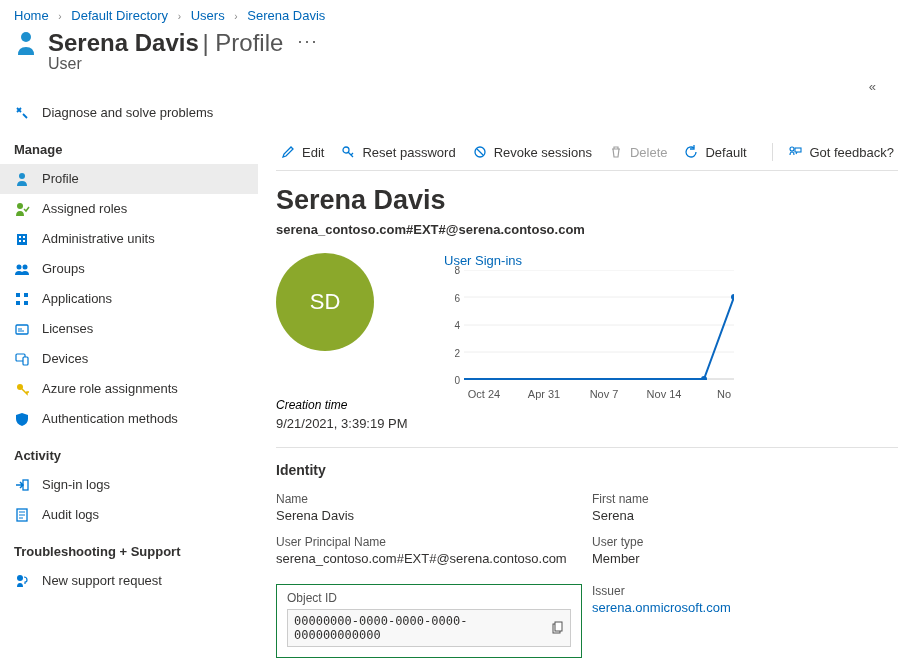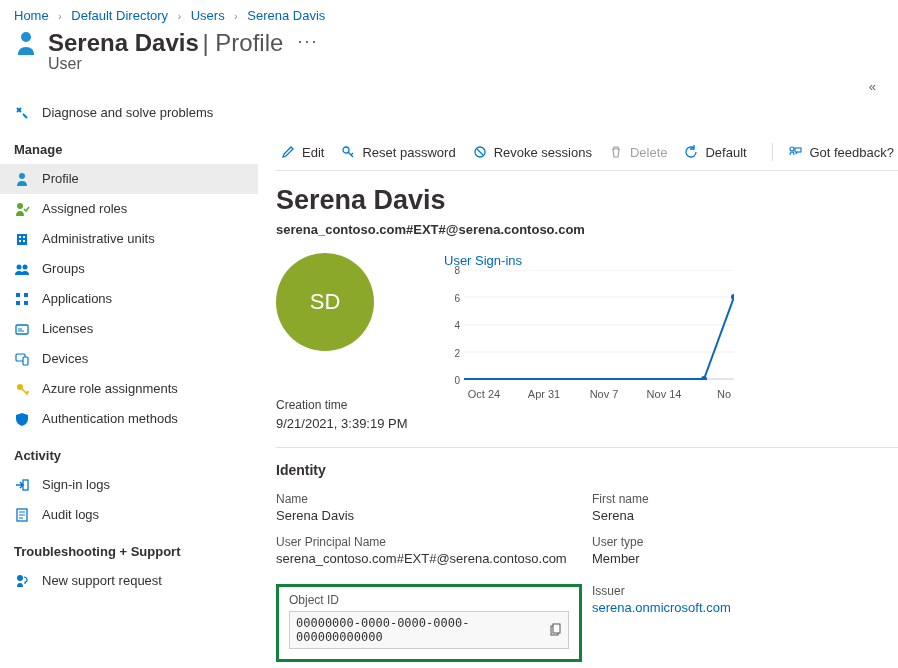--- a/index.html
+++ b/index.html
@@ -29,31 +29,31 @@
   .tb-right { margin-left:auto; display:flex; align-items:center; gap:8px;}
   .main-name { font-size: 27px; font-weight: 600; margin-bottom:6px;}
   .main-upn { font-weight: 600; font-size: 13px; margin-bottom: 16px;}
   .top-grid { display:flex; gap:40px; margin-bottom:18px;}
   .avatar { width:98px; height:98px; border-radius:50%; background:#8ba82b; color:#fff; display:flex; align-items:center; justify-content:center; font-size:22px; font-weight:400;}
   .chart-col { flex:1; position:relative; padding-left:30px;}
   .chart-title { color:#0067b8; font-size:13px; cursor:pointer; margin-bottom:2px;}
   .chart-box { position:relative; width:290px; height:110px; padding-left:20px;}
   .chart-axis-label { position:absolute; font-size:10px; color:#555; right:274px; transform:translateY(-50%);}
   .chart-x-label { position:absolute; font-size:11px; color:#555; transform:translateX(-50%);}
-  .creation { font-size:12px; margin-bottom:4px; color:#404040;}
+  .creation { font-size:12px; margin-bottom:4px; color:#000000;font-style:italic;}
   .creation-val { font-size:13px; margin-bottom:16px;}
   hr.sec { border:none; border-top:1px solid #e1e1e1; margin:0 0 14px 0;}
   .section-head { font-weight:600; font-size:14px; margin-bottom:14px;}
   .id-grid { display:flex; }
   .id-col { flex:1; display:flex; flex-direction:column; gap:0;}
   .id-col.left { margin-right:10px;}
   .fld-label { font-size:12px; color:#555; margin-bottom:2px;}
   .fld-value { font-size:13px; margin-bottom:12px;}
   .fld-value.link { color:#0067b8; cursor:pointer;}
-  .obj-box { border:3px solid #15803d; padding:6px 10px 10px 10px; margin:6px 0 8px 0; }
+  .obj-box { border:1px solid #15803d; padding:6px 10px 10px 10px; margin:6px 0 8px 0; }
   .obj-row { display:flex; align-items:center; background:#f8f8f8; border:1px solid #ccc; padding:4px 6px; gap:6px; margin-top:4px;}
   .obj-val { font-size:12px; font-family: "Segoe UI", monospace; flex:1;}
   .copy-icon { width:14px; height:14px; cursor:pointer;}
   .view-more { display:flex; align-items:center; gap:8px; font-size:13px; color:#323130; cursor:pointer; padding:8px 0 0 20px;}
   svg { display:block; }
 </style>
 </head>
 <body>
 
 <div class="breadcrumb">

